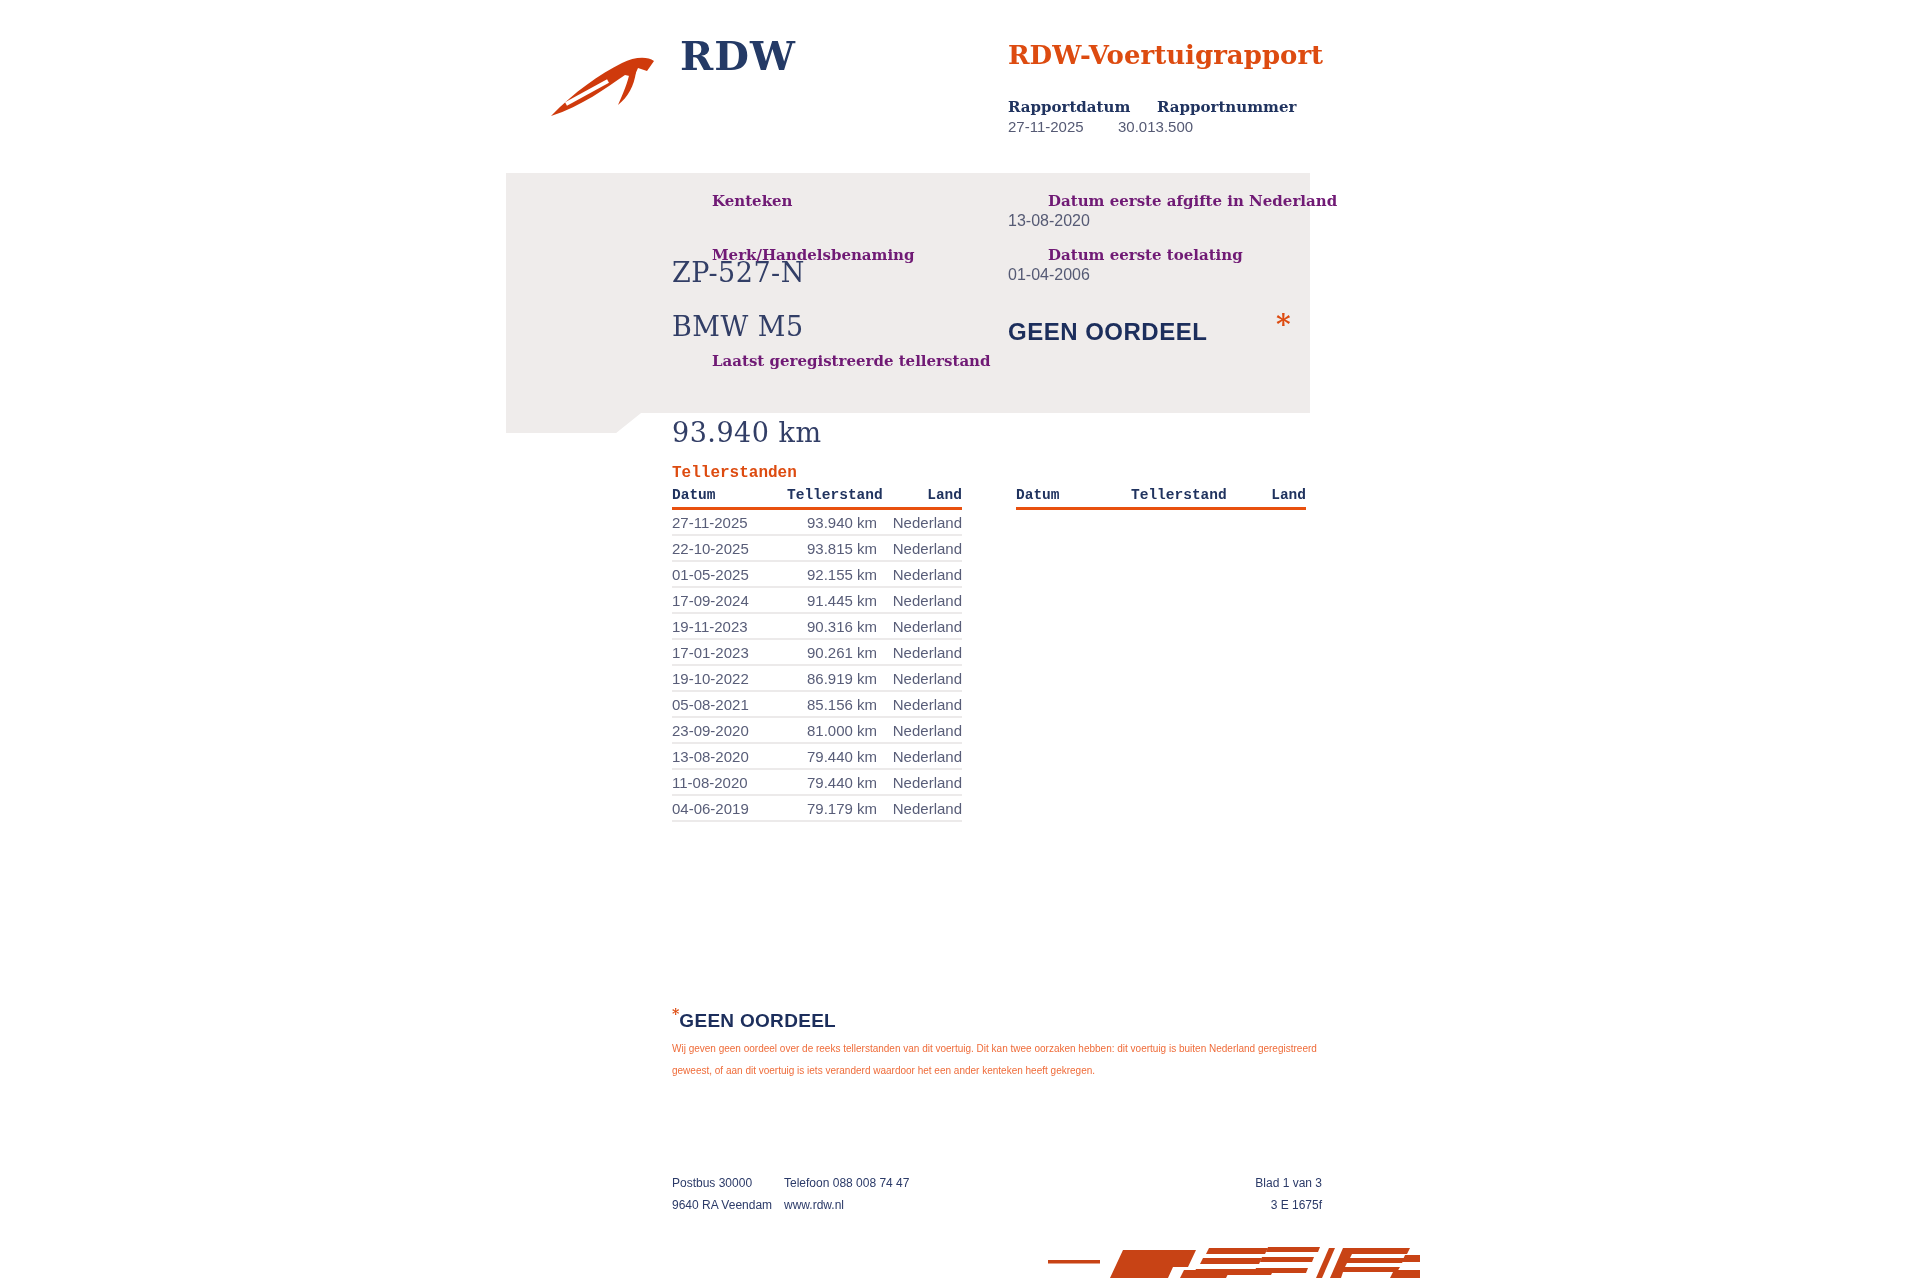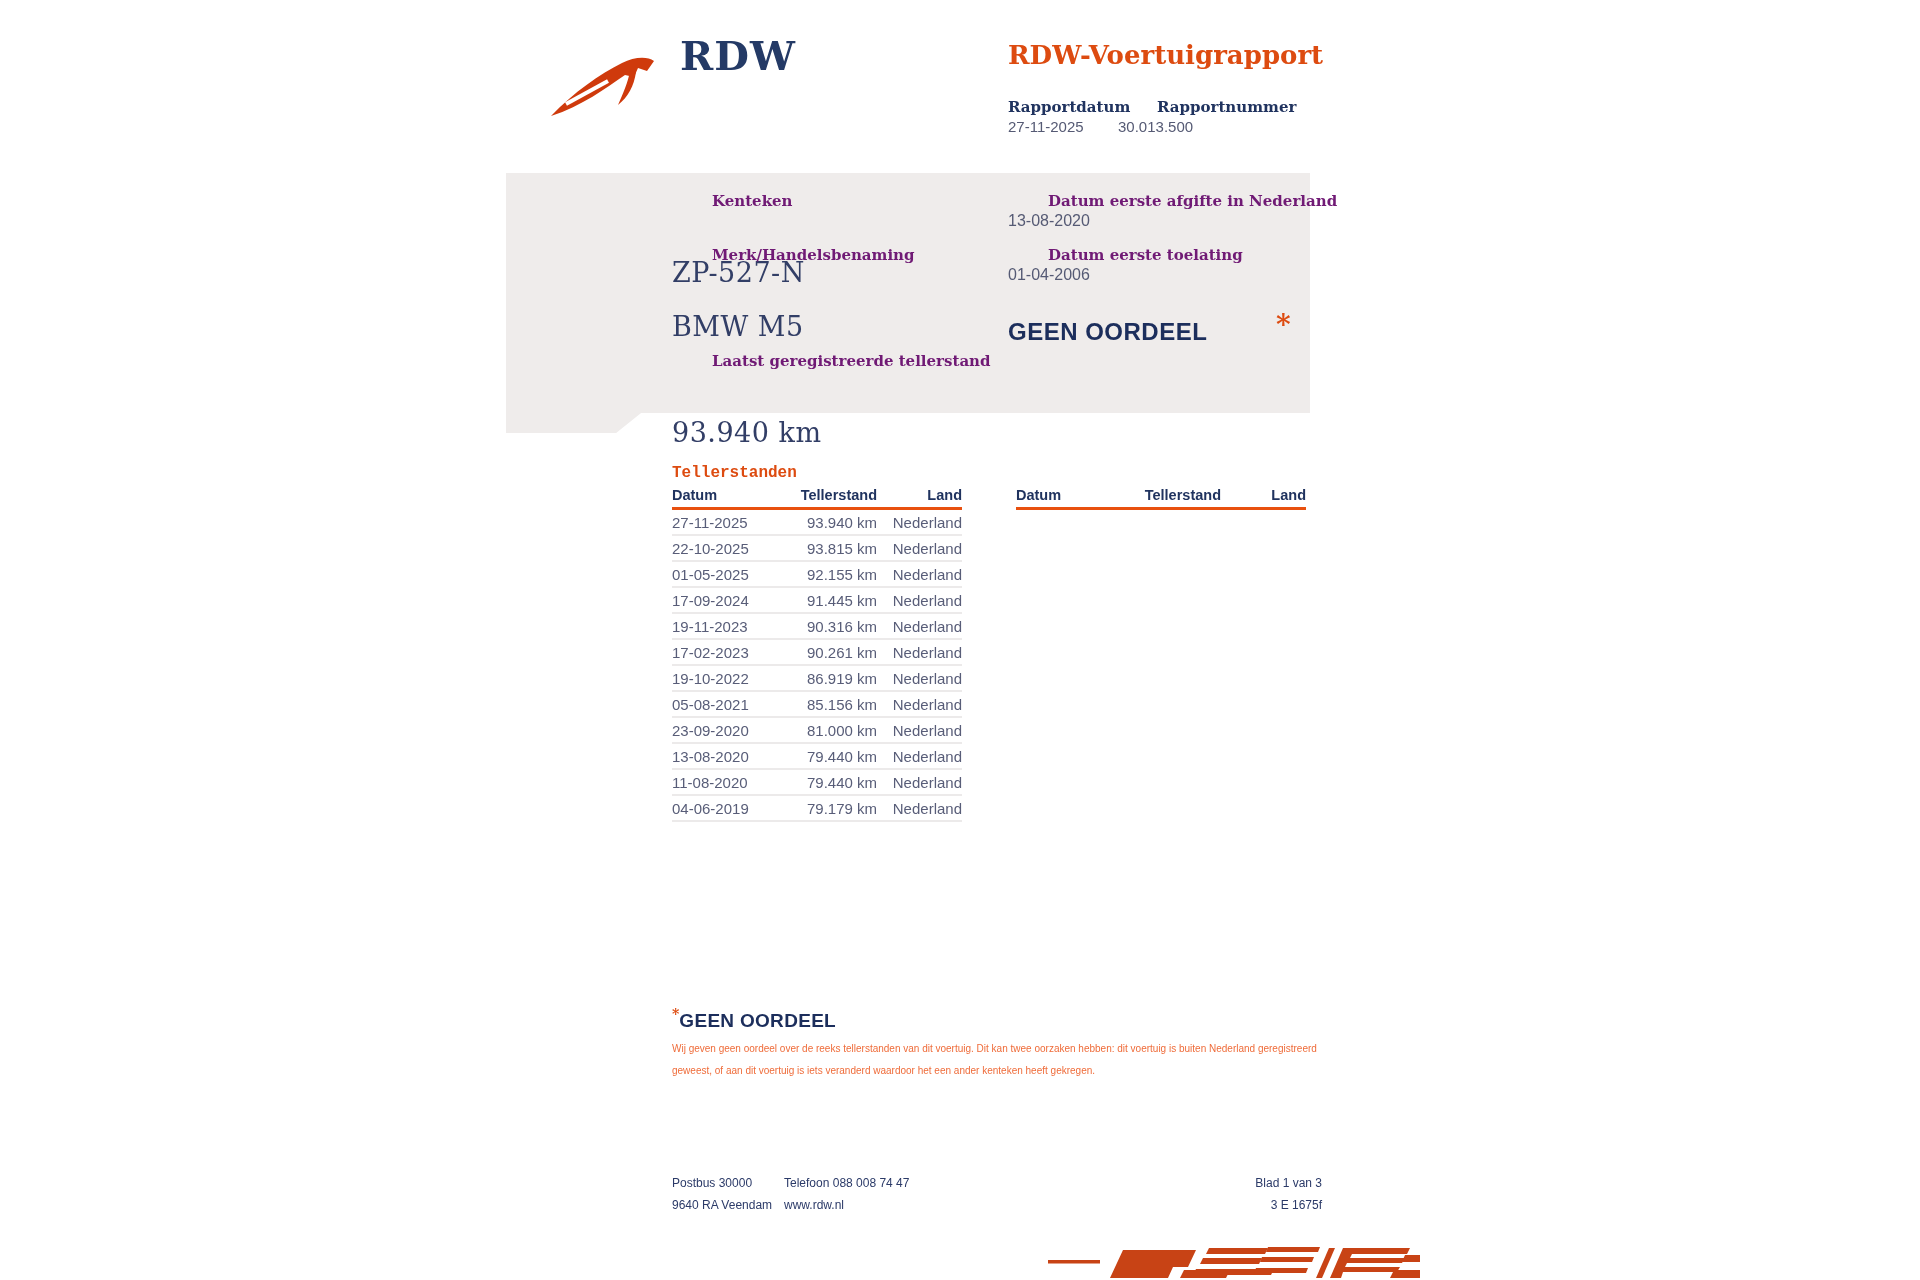--- a/index.html
+++ b/index.html
@@ -25,21 +25,21 @@
                   font-size:27px;color:#323e66;letter-spacing:0.5px;margin-top:47px;}
   .field-value-sm{font-size:16px;color:#555a74;}
   .verdict{font-weight:800;font-size:24px;color:#1c2e5c;letter-spacing:0.5px;}
   .verdict-star{font-family:"DejaVu Serif","Liberation Serif",serif;font-weight:bold;
                 font-size:28px;color:#dd4b10;}
 
   
   .section-title{font-family:Liberation Mono, monospace;font-weight:bold;
                  font-size:16px;color:#dd4b10;}
   table.odo{border-collapse:collapse;width:290px;table-layout:fixed;}
-  table.odo th{font-family:Liberation Sans, sans-serif;font-weight:bold;
+  table.odo th{font-family:Liberation Mono, monospace;font-weight:bold;
                font-size:14.5px;color:#20335f;text-align:left;padding:0 0 4px 0;
                border-bottom:3px solid #e8500f;}
   table.odo th.r,table.odo td.r{text-align:right;}
   table.odo td{font-size:15px;color:#585d78;height:24px;padding:0;
                border-bottom:2px solid #eceaea;}
   table.odo col.c1{width:115px;} table.odo col.c2{width:90px;} table.odo col.c3{width:85px;}
 
   
   .fn-star{font-family:"DejaVu Serif","Liberation Serif",serif;font-weight:bold;
            font-size:14px;color:#dd4b10;vertical-align:8px;}
@@ -123,21 +123,21 @@
         <td>17-09-2024</td>
         <td class="r">91.445 km</td>
         <td class="r">Nederland</td>
       </tr>
         <tr>
         <td>19-11-2023</td>
         <td class="r">90.316 km</td>
         <td class="r">Nederland</td>
       </tr>
         <tr>
-        <td>17-02-2023</td>
+        <td>17-01-2023</td>
         <td class="r">90.261 km</td>
         <td class="r">Nederland</td>
       </tr>
         <tr>
         <td>19-10-2022</td>
         <td class="r">86.919 km</td>
         <td class="r">Nederland</td>
       </tr>
         <tr>
         <td>05-08-2021</td>

